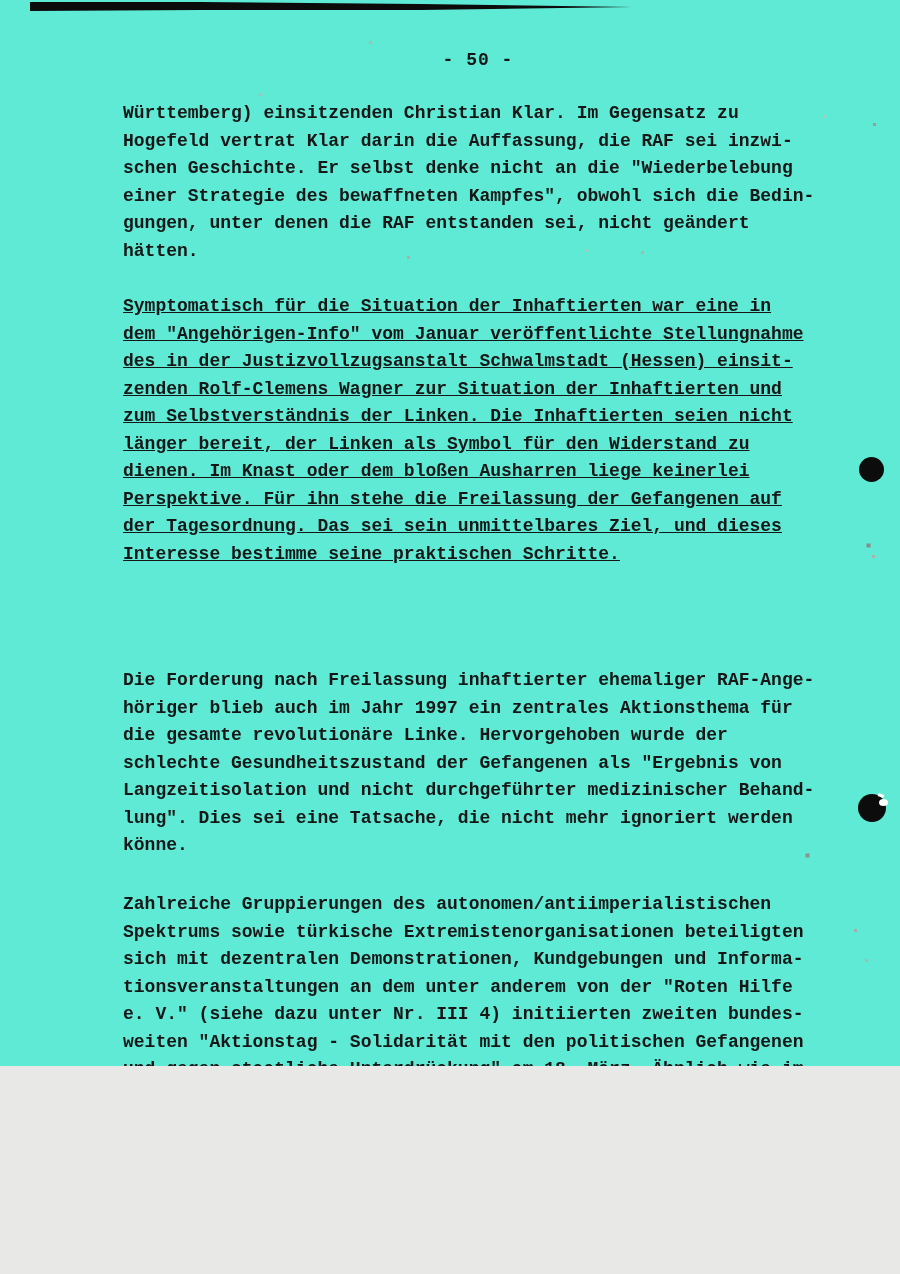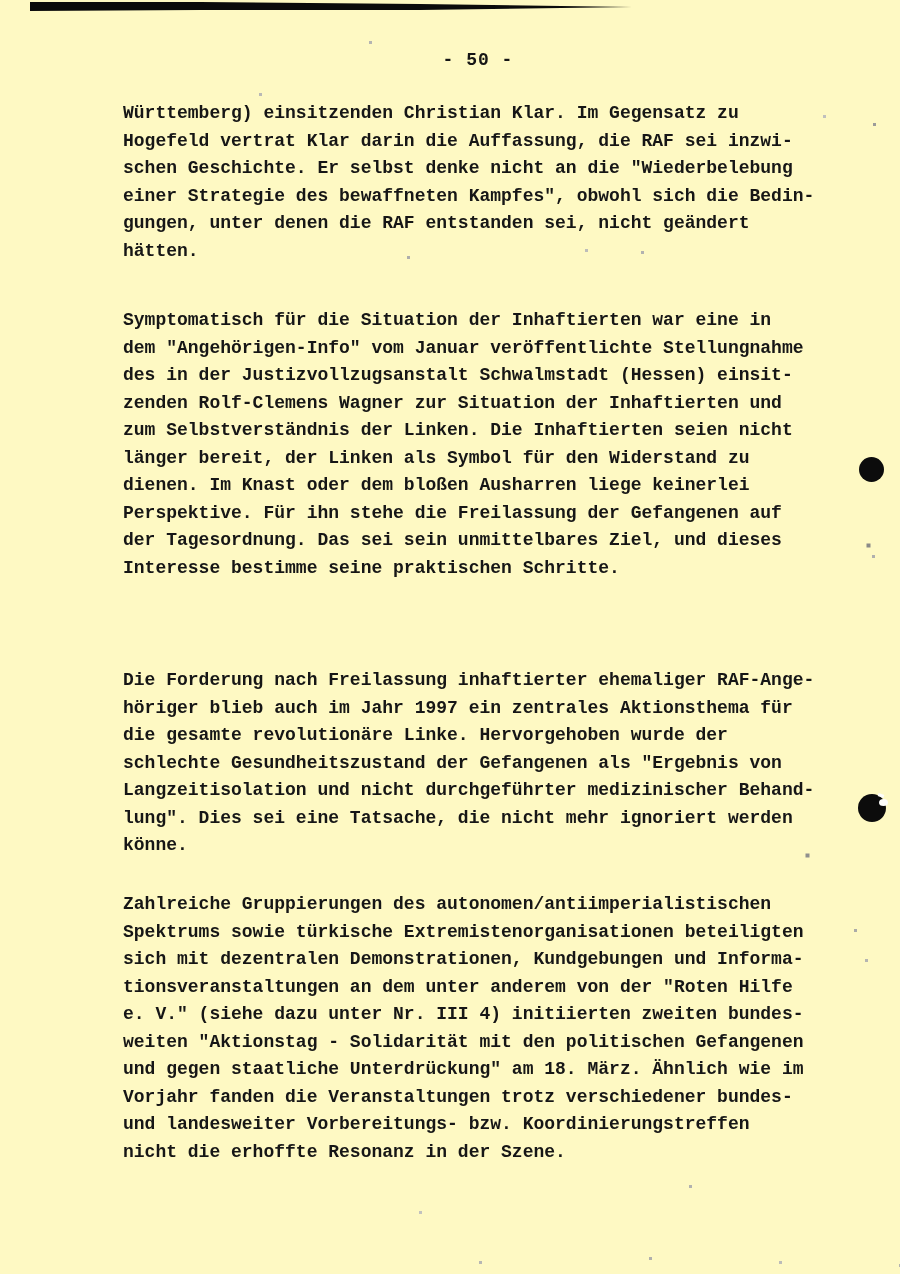--- a/index.html
+++ b/index.html
@@ -1,20 +1,20 @@
 <!DOCTYPE html>
 <html><head>
 <meta charset="utf-8">
 <style>
   html, body { margin: 0; padding: 0; background: #e8e8e6; }
   .page {
     position: relative;
     width: 900px;
-    height: 1274px;
-    background: #fef9c3;
+    height: 1066px;
+    background: #5eead4;
     overflow: hidden;
     font-family: "Liberation Mono", "DejaVu Sans Mono", monospace;
     color: #161616;
   }
   .scan-bar {
     position: absolute;
     top: 0; left: 0;
     width: 900px; height: 16px;
   }
   .page-number {
@@ -32,21 +32,21 @@
     left: 123px;
     width: 724px;
     margin: 0;
     font-size: 18px;
     font-weight: bold;
     line-height: 27.5px;
     white-space: pre-wrap;
     letter-spacing: 0px;
   }
   .p1 { top: 100px; }
-  .p2 { top: 307px; }
+  .p2 { top: 293px; text-decoration: underline; }
   .p3 { top: 667px; }
   .p4 { top: 867px; margin-top: 24px; }
   .section-heading {
     position: absolute;
     left: 123px;
     top: 589px;
     margin: 0;
     font-size: 19px;
     font-weight: bold;
     line-height: 28px;

